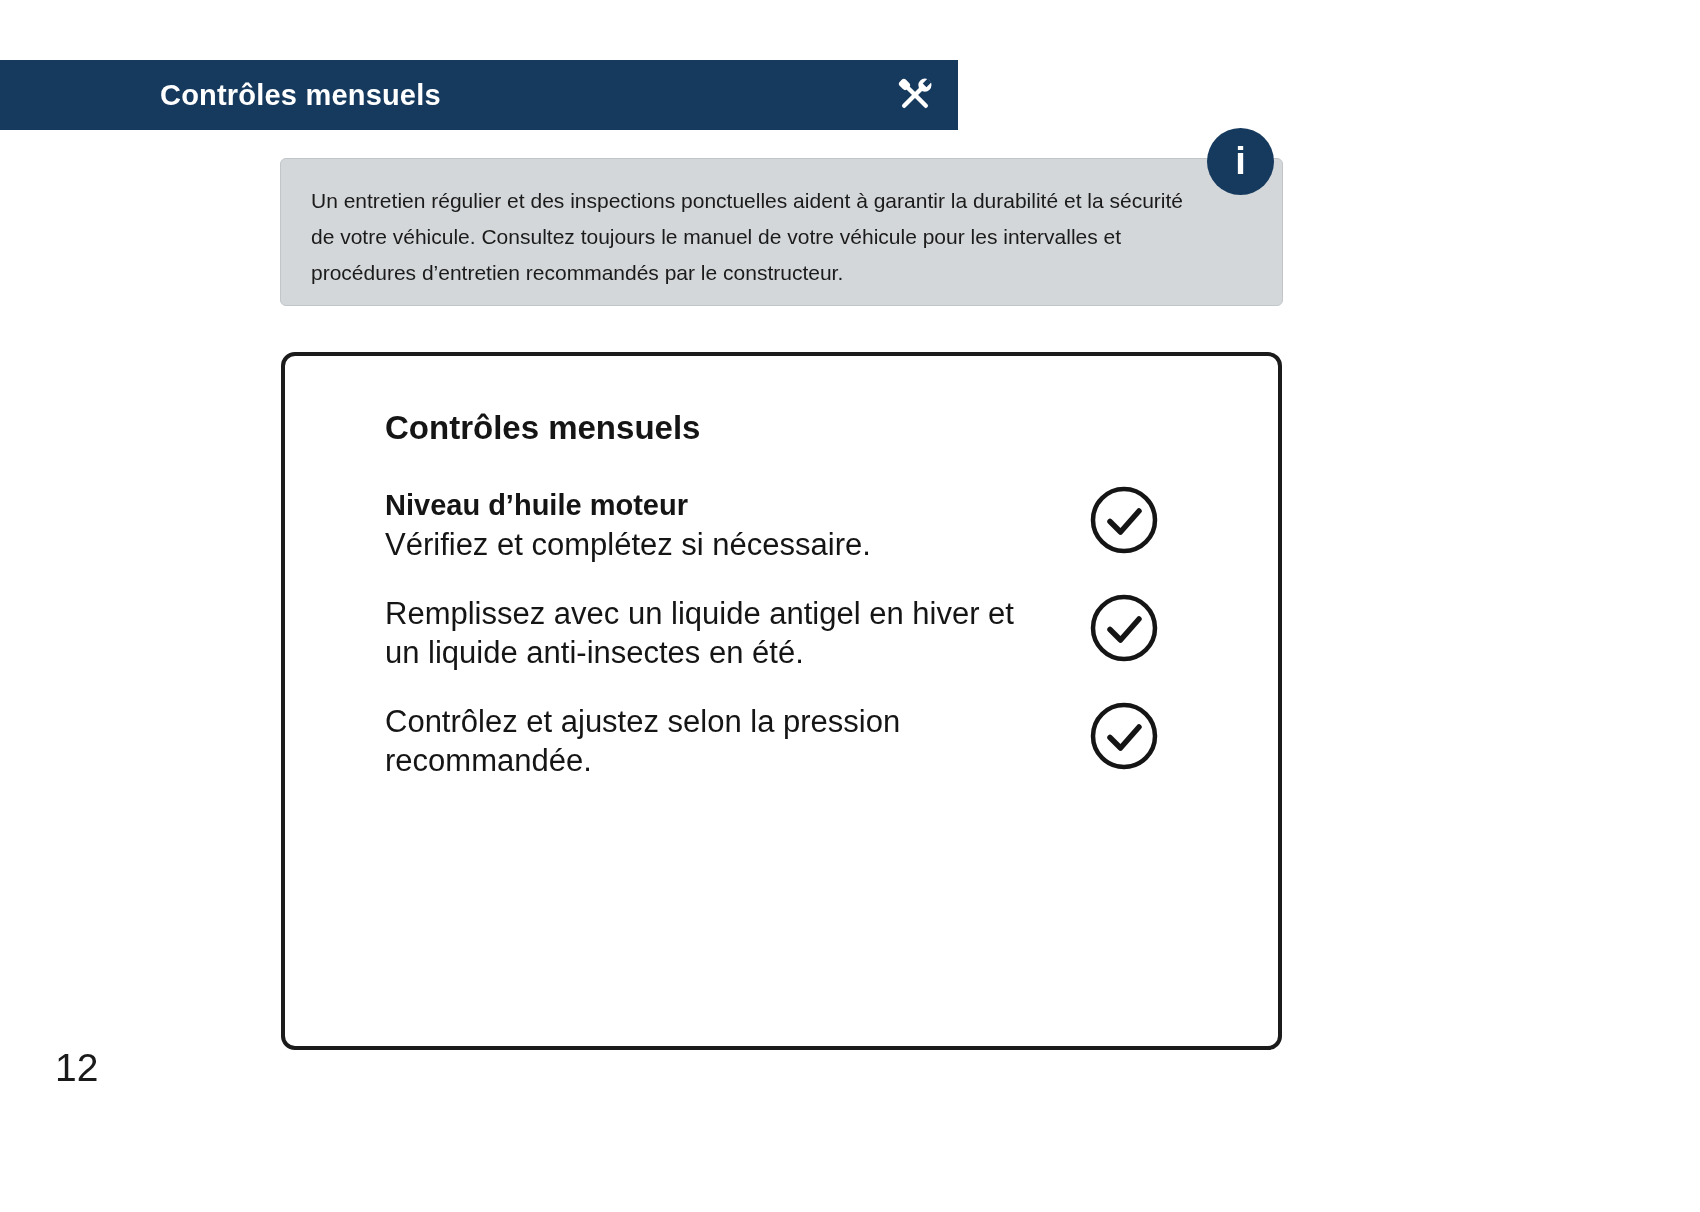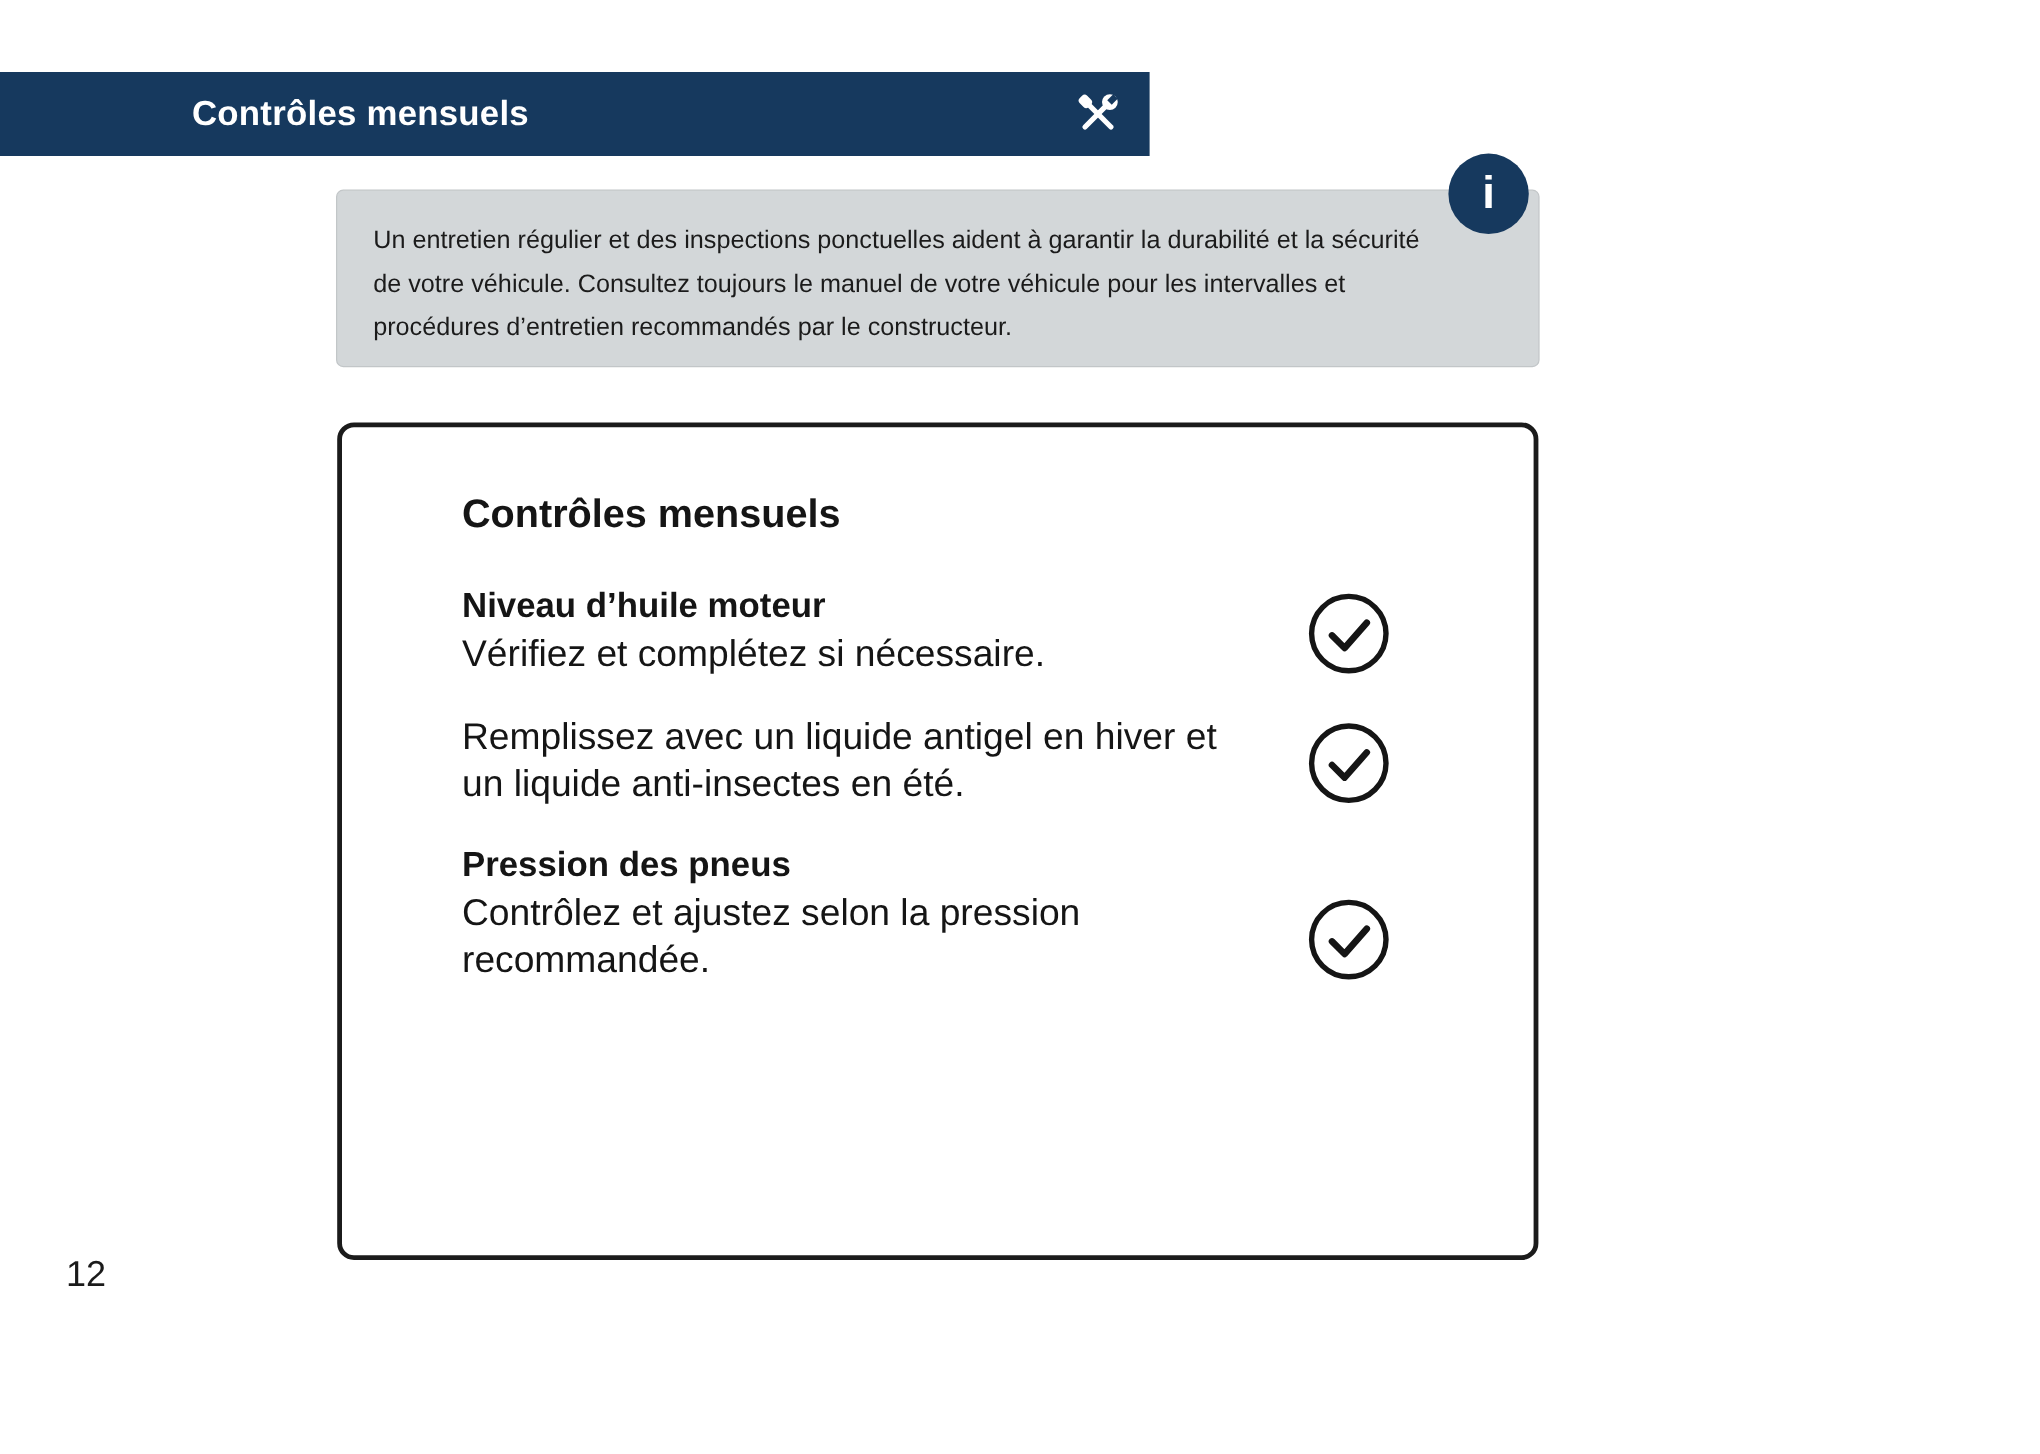--- a/index.html
+++ b/index.html
@@ -103,21 +103,21 @@
   }
   .checklist-title {
     margin: 0 0 36px 0;
     font-size: 33px;
     font-weight: bold;
     line-height: 44px;
     color: #151515;
   }
   .check-row {
     display: flex;
-    align-items: flex-end;
+    align-items: flex-start;
     margin-bottom: 30px;
     gap: 38px;
   }
   .check-text { width: 648px; }
   .item-title {
     font-size: 29px;
     font-weight: bold;
     line-height: 39px;
     color: #151515;
   }
@@ -133,21 +133,21 @@
     flex: 0 0 auto;
     margin-top: -2px;
   }
   .check-icon svg { width: 100%; height: 100%; display: block; }
 
   
   .page-number {
     position: absolute;
     left: 55px;
     top: 1046px;
-    font-size: 30px;
+    font-size: 39px;
     color: #1a1a1a;
   }
 </style>
 </head>
 <body>
 
 <div class="page">
 
   <header class="header-bar">
     <h1 class="header-title">Contrôles mensuels</h1>
@@ -199,21 +199,20 @@
       <span class="check-icon">
         <svg viewBox="0 0 72 72" xmlns="http://www.w3.org/2000/svg">
           <circle cx="36" cy="36" r="31" fill="none" stroke="#151515" stroke-width="4.5"></circle>
           <path d="M22 37.5l10.5 10.5 18.5-21" fill="none" stroke="#151515" stroke-width="5.5" stroke-linecap="round" stroke-linejoin="round"></path>
         </svg>
       </span>
     </div>
 
     <div class="check-row">
       <div class="check-text">
-        <div class="item-title">Pression des pneus</div>
         <div class="item-desc">Contrôlez et ajustez selon la pression recommandée.</div>
       </div>
       <span class="check-icon">
         <svg viewBox="0 0 72 72" xmlns="http://www.w3.org/2000/svg">
           <circle cx="36" cy="36" r="31" fill="none" stroke="#151515" stroke-width="4.5"></circle>
           <path d="M22 37.5l10.5 10.5 18.5-21" fill="none" stroke="#151515" stroke-width="5.5" stroke-linecap="round" stroke-linejoin="round"></path>
         </svg>
       </span>
     </div>
 

